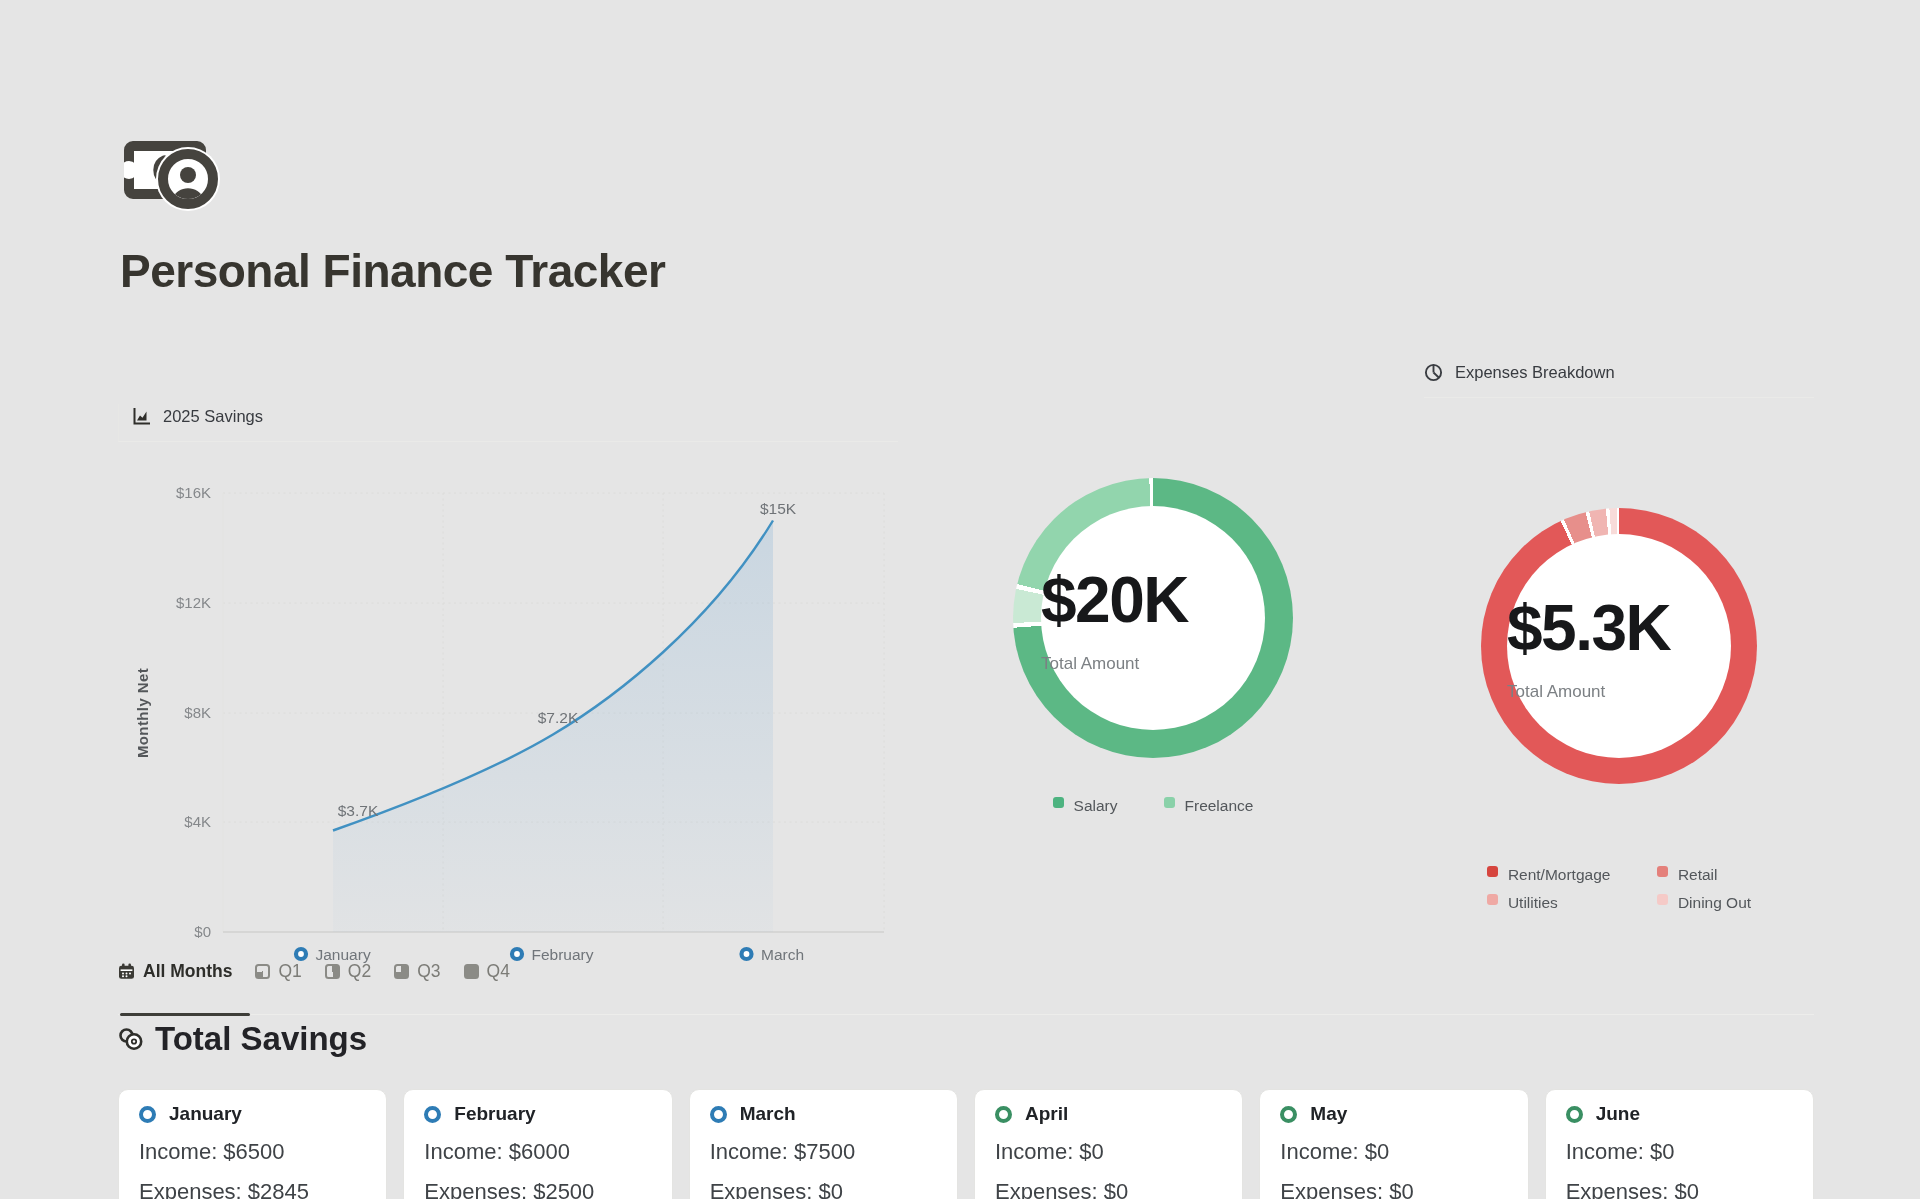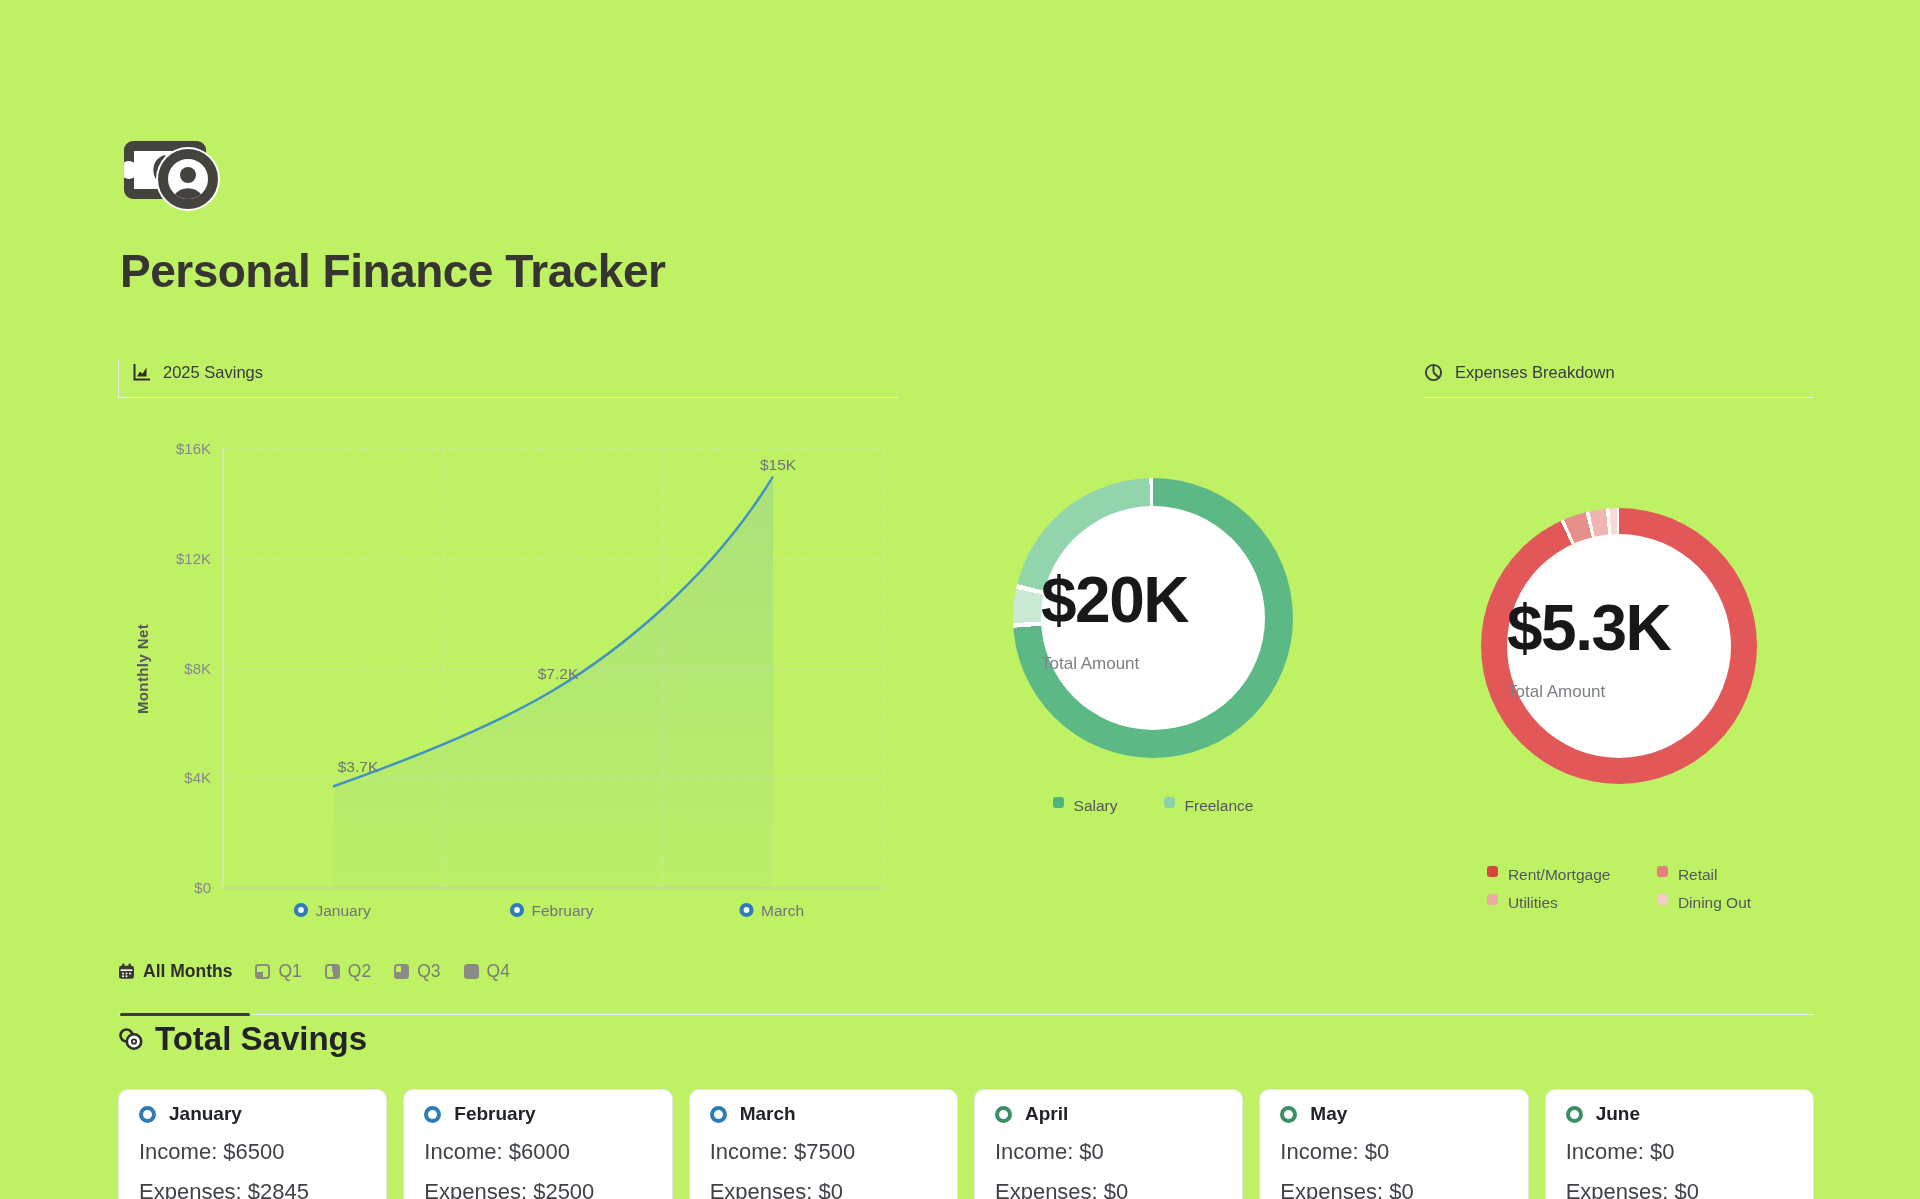--- a/index.html
+++ b/index.html
@@ -1,31 +1,31 @@
 <!DOCTYPE html>
 <html><head>
 <meta charset="utf-8">
 <style>
   html,body{margin:0;padding:0;background:#fff;}
-  .page{position:relative;width:1920px;height:1199px;overflow:hidden;background:#bef264;
+  .page{position:relative;width:1920px;height:1199px;overflow:hidden;background:#e5e5e5;
         font-family:"Liberation Sans","DejaVu Sans",sans-serif;color:#37352f;}
 
   .logo{position:absolute;left:124px;top:138px;width:104px;height:74px;}
 
   .page-title{position:absolute;left:120px;top:244px;margin:0;font-size:46px;font-weight:700;
               letter-spacing:-0.5px;color:#37352f;}
 
   .sections{position:absolute;left:118px;top:360px;width:1696px;display:flex;}
   .sec-savings{width:780px;margin-right:60px;}
   .sec-income{width:390px;margin-right:76px;}
   .sec-expenses{width:390px;}
 
   .section-header{display:flex;align-items:center;gap:12px;height:24px;padding-bottom:13px;
                   border-bottom:1px solid #eaeae8;font-size:16.5px;color:#383b40;}
-  .sec-savings .section-header{border-left:1px solid #e7e7e5;padding-left:14px;}
+  .sec-savings .section-header{border-left:1px solid #e7e7e5;padding-left:14px;margin-top:44px;}
 
   .chart-svg{display:block;}
 
   .donut{position:relative;border-radius:50%;}
   .donut.income{width:280px;height:280px;margin:118px auto 0;
     background:conic-gradient(#5cb885 0deg 266deg,#ffffff 266deg 268deg,#c9e9d4 268deg 282deg,
                #ffffff 282deg 284deg,#92d5ad 284deg 358.5deg,#ffffff 358.5deg 360deg);}
   .donut.expenses{width:276px;height:276px;margin:110px auto 0;
     background:conic-gradient(#e25858 0deg 335deg,#ffffff 335deg 336.5deg,#e78f8b 336.5deg 346deg,
                #ffffff 346deg 347.5deg,#f0b5b2 347.5deg 354.5deg,#ffffff 354.5deg 356deg,

